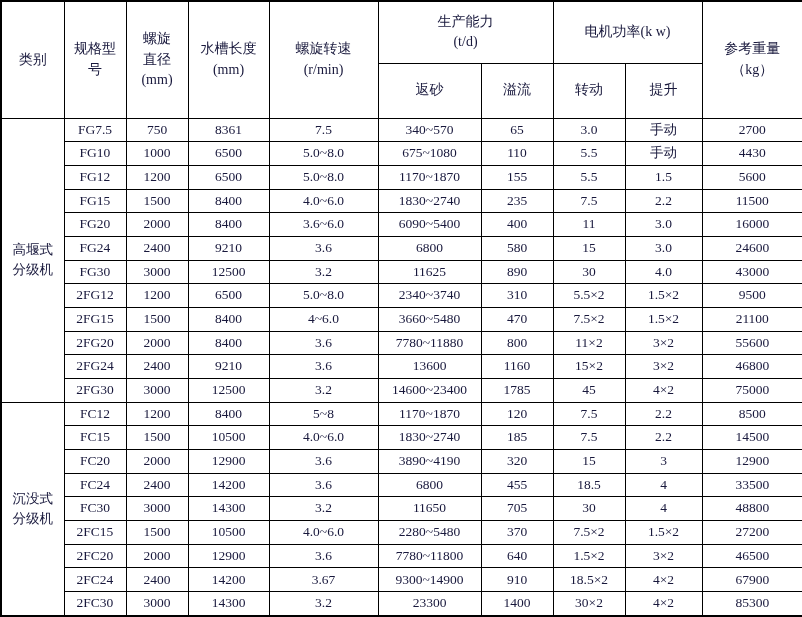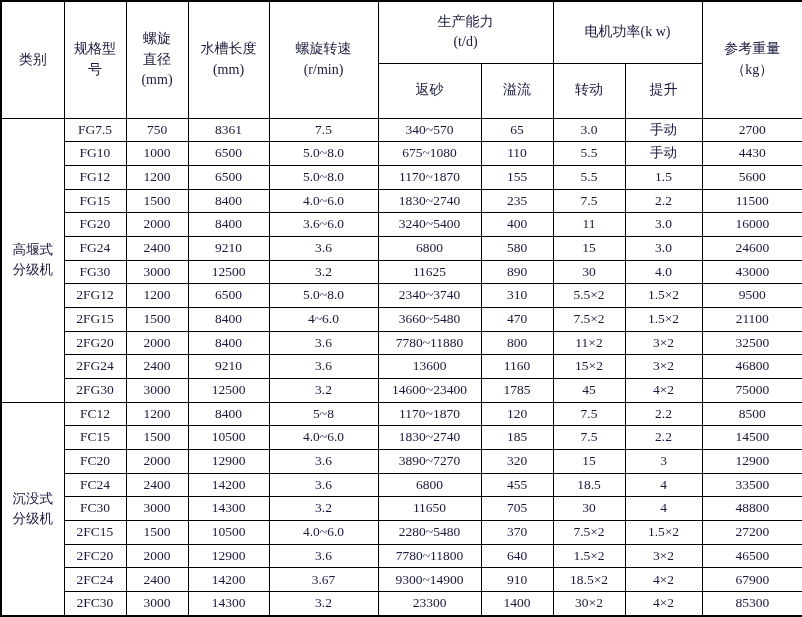--- a/index.html
+++ b/index.html
@@ -118,21 +118,21 @@
           <td>235</td>
           <td>7.5</td>
           <td>2.2</td>
           <td>11500</td>
         </tr>
         <tr>
           <td>FG20</td>
           <td>2000</td>
           <td>8400</td>
           <td>3.6~6.0</td>
-          <td>3240~5400</td>
+          <td>6090~5400</td>
           <td>400</td>
           <td>11</td>
           <td>3.0</td>
           <td>16000</td>
         </tr>
         <tr>
           <td>FG24</td>
           <td>2400</td>
           <td>9210</td>
           <td>3.6</td>
@@ -177,21 +177,21 @@
         </tr>
         <tr>
           <td>2FG20</td>
           <td>2000</td>
           <td>8400</td>
           <td>3.6</td>
           <td>7780~11880</td>
           <td>800</td>
           <td>11×2</td>
           <td>3×2</td>
-          <td>32500</td>
+          <td>55600</td>
         </tr>
         <tr>
           <td>2FG24</td>
           <td>2400</td>
           <td>9210</td>
           <td>3.6</td>
           <td>13600</td>
           <td>1160</td>
           <td>15×2</td>
           <td>3×2</td>
@@ -229,21 +229,21 @@
           <td>185</td>
           <td>7.5</td>
           <td>2.2</td>
           <td>14500</td>
         </tr>
         <tr>
           <td>FC20</td>
           <td>2000</td>
           <td>12900</td>
           <td>3.6</td>
-          <td>3890~7270</td>
+          <td>3890~4190</td>
           <td>320</td>
           <td>15</td>
           <td>3</td>
           <td>12900</td>
         </tr>
         <tr>
           <td>FC24</td>
           <td>2400</td>
           <td>14200</td>
           <td>3.6</td>

